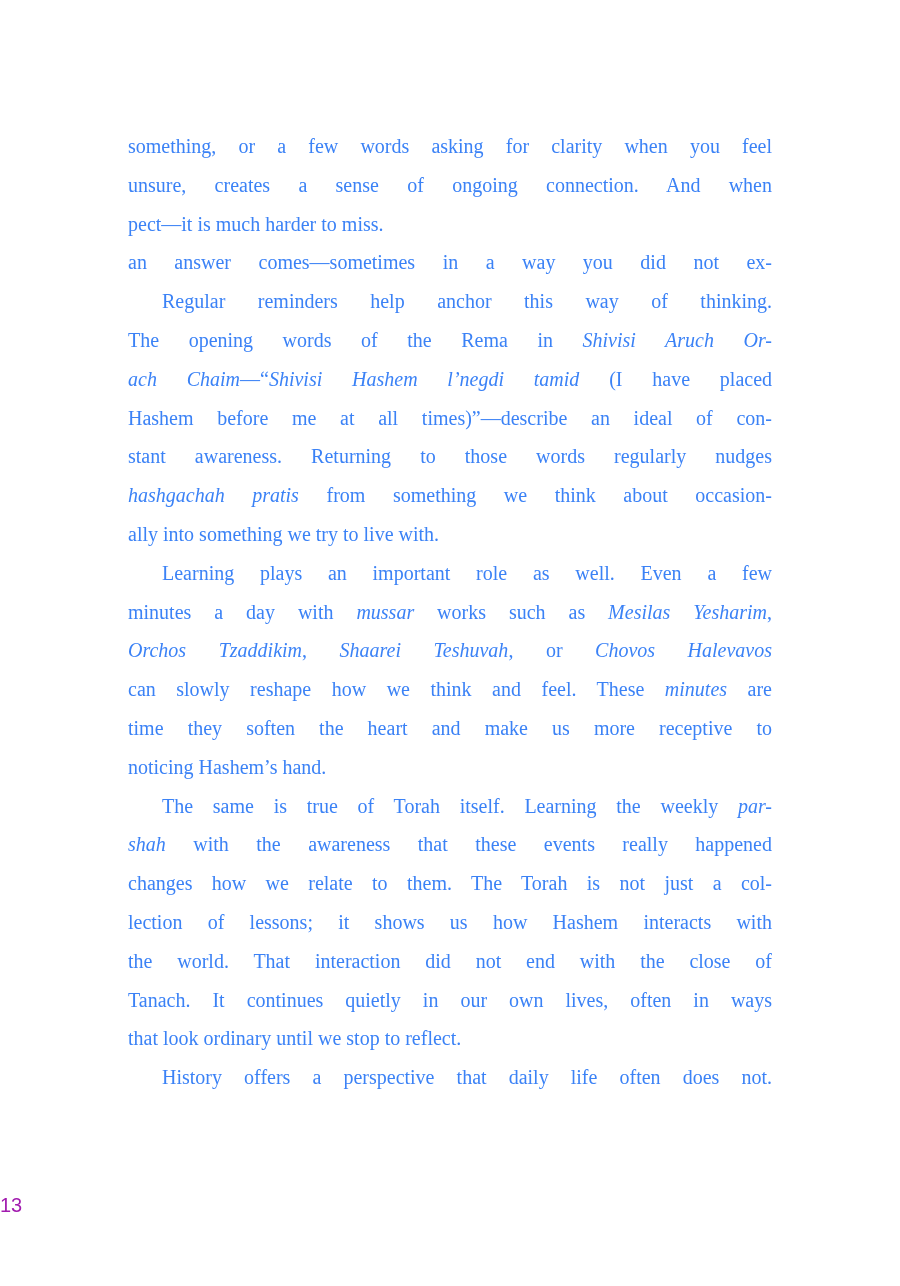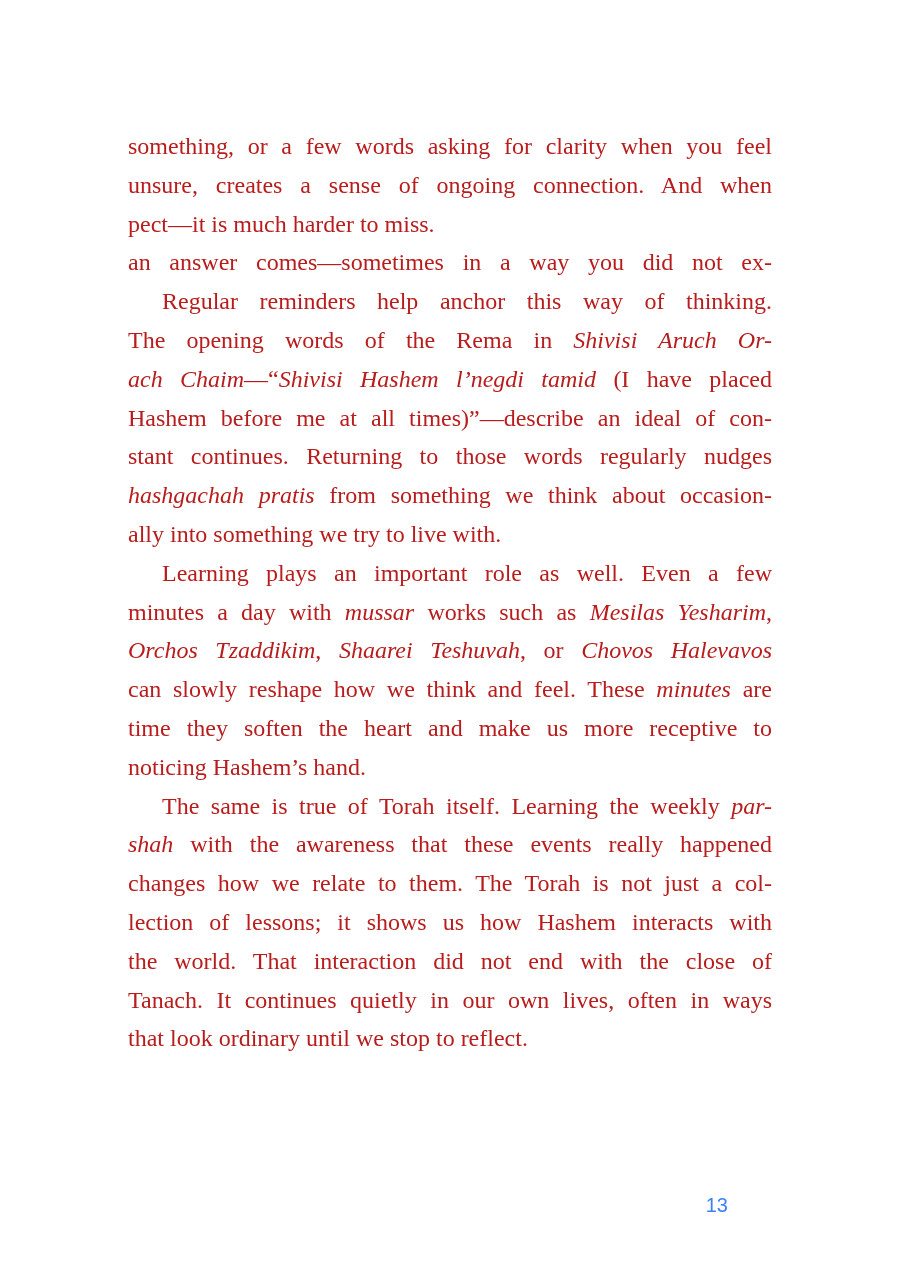--- a/index.html
+++ b/index.html
@@ -15,68 +15,69 @@
     overflow: hidden;
   }
   .text-block {
     position: absolute;
     left: 128px;
     top: 127px;
     width: 644px;
   }
   .line {
     font-family: "Liberation Serif", "DejaVu Serif", serif;
-    font-size: 24px;
+    font-size: 20px;
     line-height: 38.8px;
-    color: #b91c1c;
+    color: #3b82f6;
     text-align: justify;
     text-align-last: justify;
     -moz-text-align-last: justify;
   }
   .line.indent { text-indent: 34px; }
   .line.last {
     text-align-last: left;
     -moz-text-align-last: left;
   }
   .line em { font-style: italic; }
   .page-number {
     position: absolute;
     left: 0;
     top: 1194px;
     width: 728px;
-    text-align: right;
+    text-align: left;
     font-family: "Liberation Sans", "DejaVu Sans", sans-serif;
     font-size: 20px;
-    color: #3b82f6;
+    color: #a21caf;
   }
 </style>
 </head>
 <body>
 
 <div class="page" style="background: rgb(255, 255, 255); color: rgb(22, 22, 22);">
   <main class="text-block">
       <div class="line"><span>something, or a few words asking for clarity when you feel</span></div>
       <div class="line"><span>unsure, creates a sense of ongoing connection. And when</span></div>
       <div class="line last"><span>pect—it is much harder to miss.</span></div>
       <div class="line"><span>an answer comes—sometimes in a way you did not ex-</span></div>
       <div class="line indent"><span>Regular reminders help anchor this way of thinking.</span></div>
       <div class="line"><span>The opening words of the Rema in </span><em>Shivisi Aruch Or-</em></div>
       <div class="line"><em>ach Chaim</em><span>—“</span><em>Shivisi Hashem l’negdi tamid</em><span> (I have placed</span></div>
       <div class="line"><span>Hashem before me at all times)”—describe an ideal of con-</span></div>
-      <div class="line"><span>stant continues. Returning to those words regularly nudges</span></div>
+      <div class="line"><span>stant awareness. Returning to those words regularly nudges</span></div>
       <div class="line"><em>hashgachah pratis</em><span> from something we think about occasion-</span></div>
       <div class="line last"><span>ally into something we try to live with.</span></div>
       <div class="line indent"><span>Learning plays an important role as well. Even a few</span></div>
       <div class="line"><span>minutes a day with </span><em>mussar</em><span> works such as </span><em>Mesilas Yesharim</em><span>,</span></div>
       <div class="line"><em>Orchos Tzaddikim</em><span>, </span><em>Shaarei Teshuvah</em><span>, or </span><em>Chovos Halevavos</em></div>
       <div class="line"><span>can slowly reshape how we think and feel. These </span><em>minutes</em><span> are</span></div>
       <div class="line"><span>time they soften the heart and make us more receptive to</span></div>
       <div class="line last"><span>noticing Hashem’s hand.</span></div>
       <div class="line indent"><span>The same is true of Torah itself. Learning the weekly </span><em>par-</em></div>
       <div class="line"><em>shah</em><span> with the awareness that these events really happened</span></div>
       <div class="line"><span>changes how we relate to them. The Torah is not just a col-</span></div>
       <div class="line"><span>lection of lessons; it shows us how Hashem interacts with</span></div>
       <div class="line"><span>the world. That interaction did not end with the close of</span></div>
       <div class="line"><span>Tanach. It continues quietly in our own lives, often in ways</span></div>
       <div class="line last"><span>that look ordinary until we stop to reflect.</span></div>
+      <div class="line indent"><span>History offers a perspective that daily life often does not.</span></div>
     </main>
   <div class="page-number">13</div>
 </div>
 
 </body></html>

